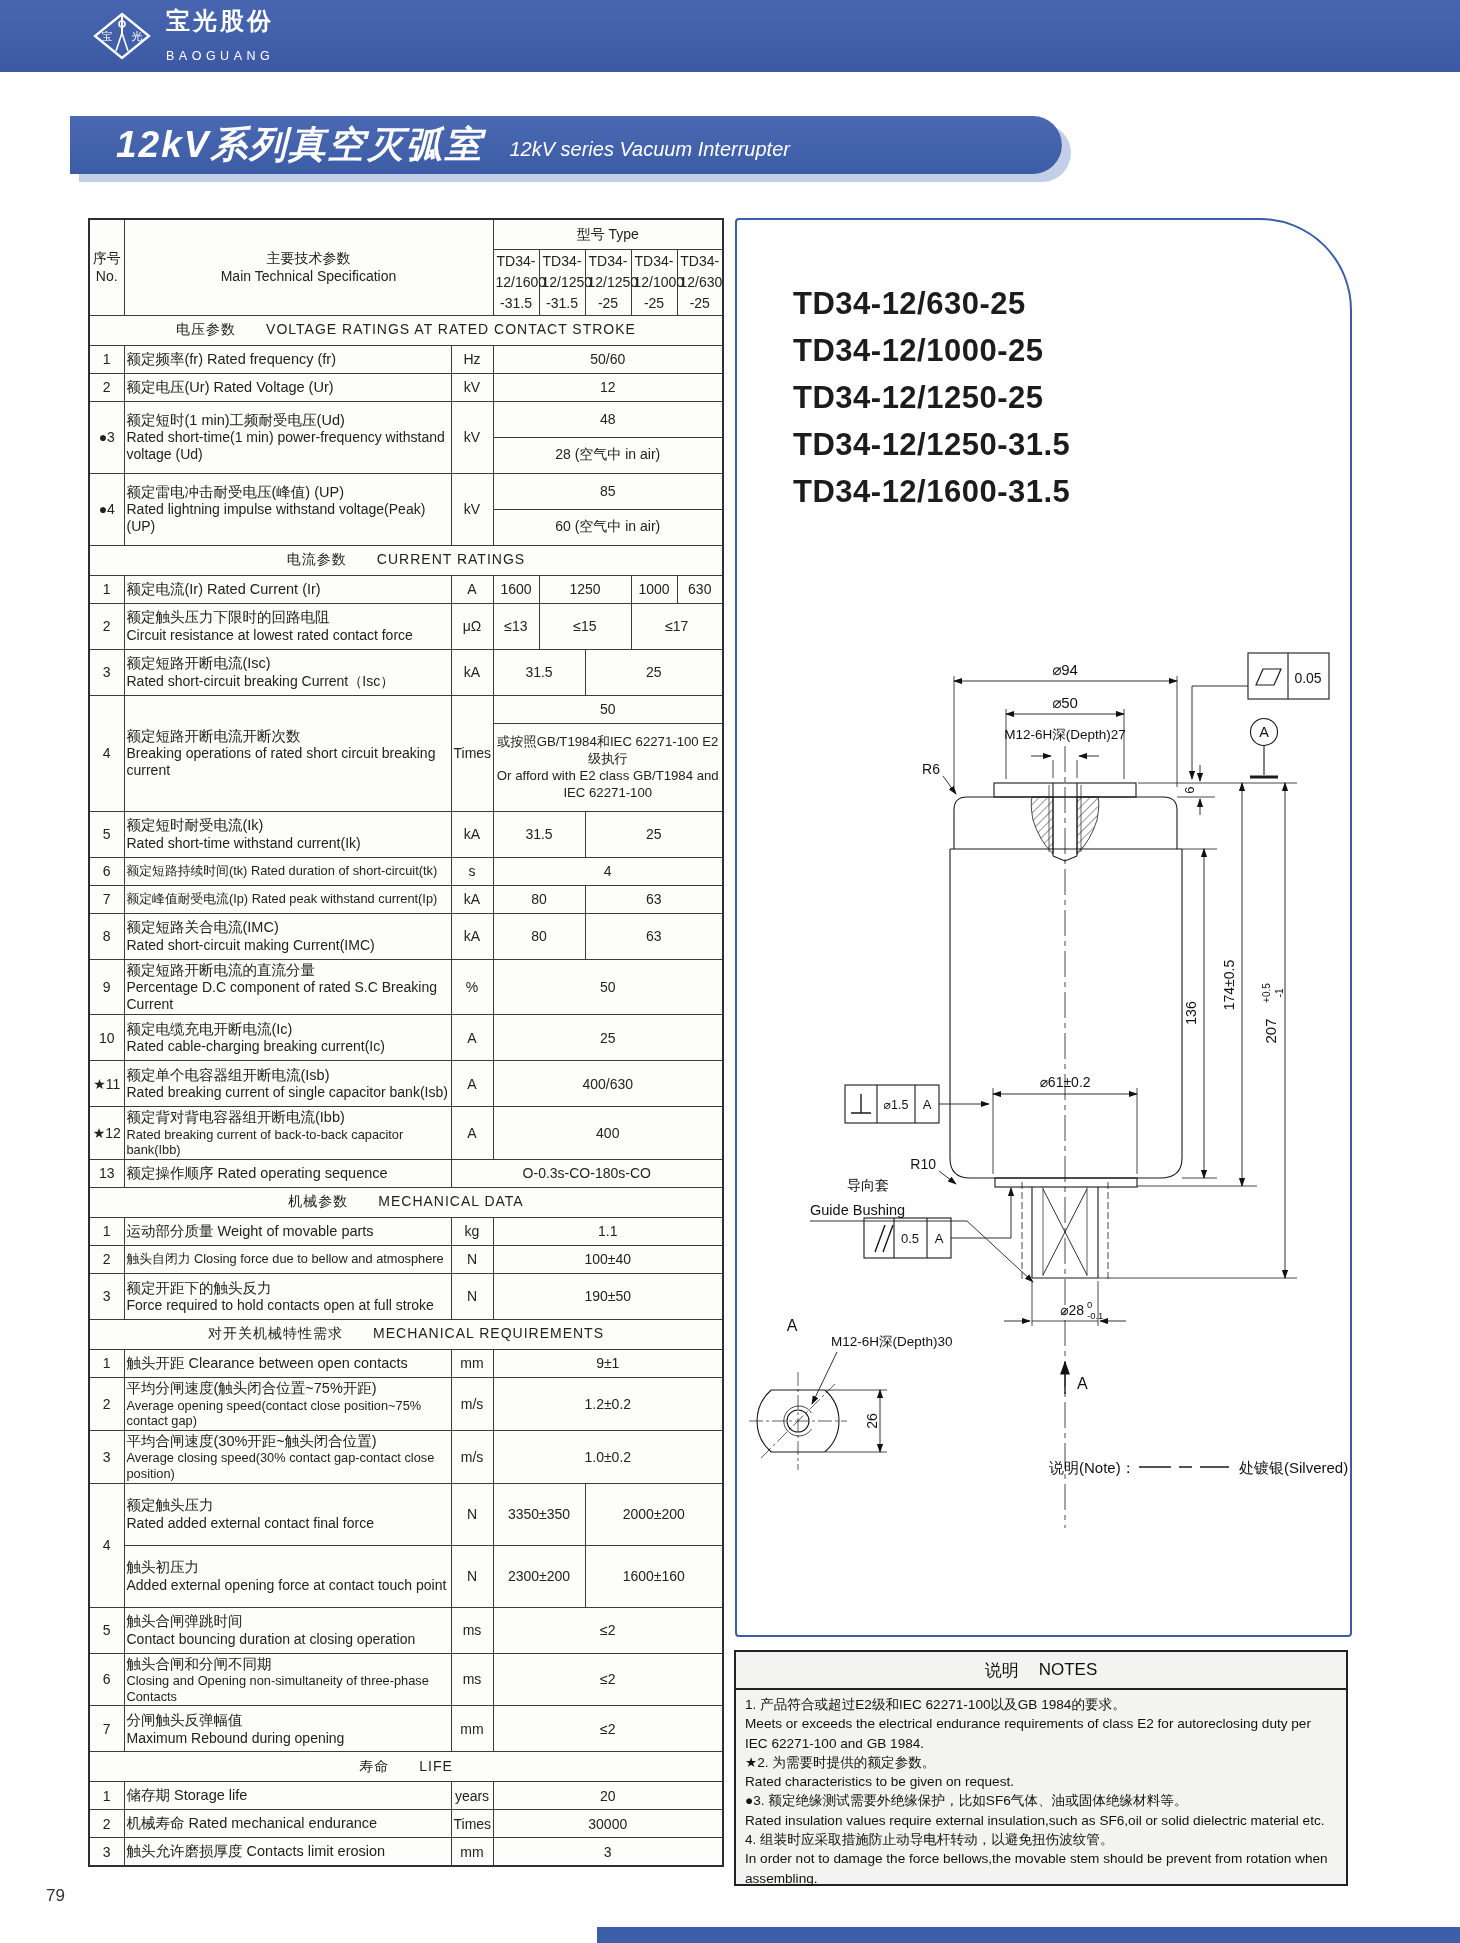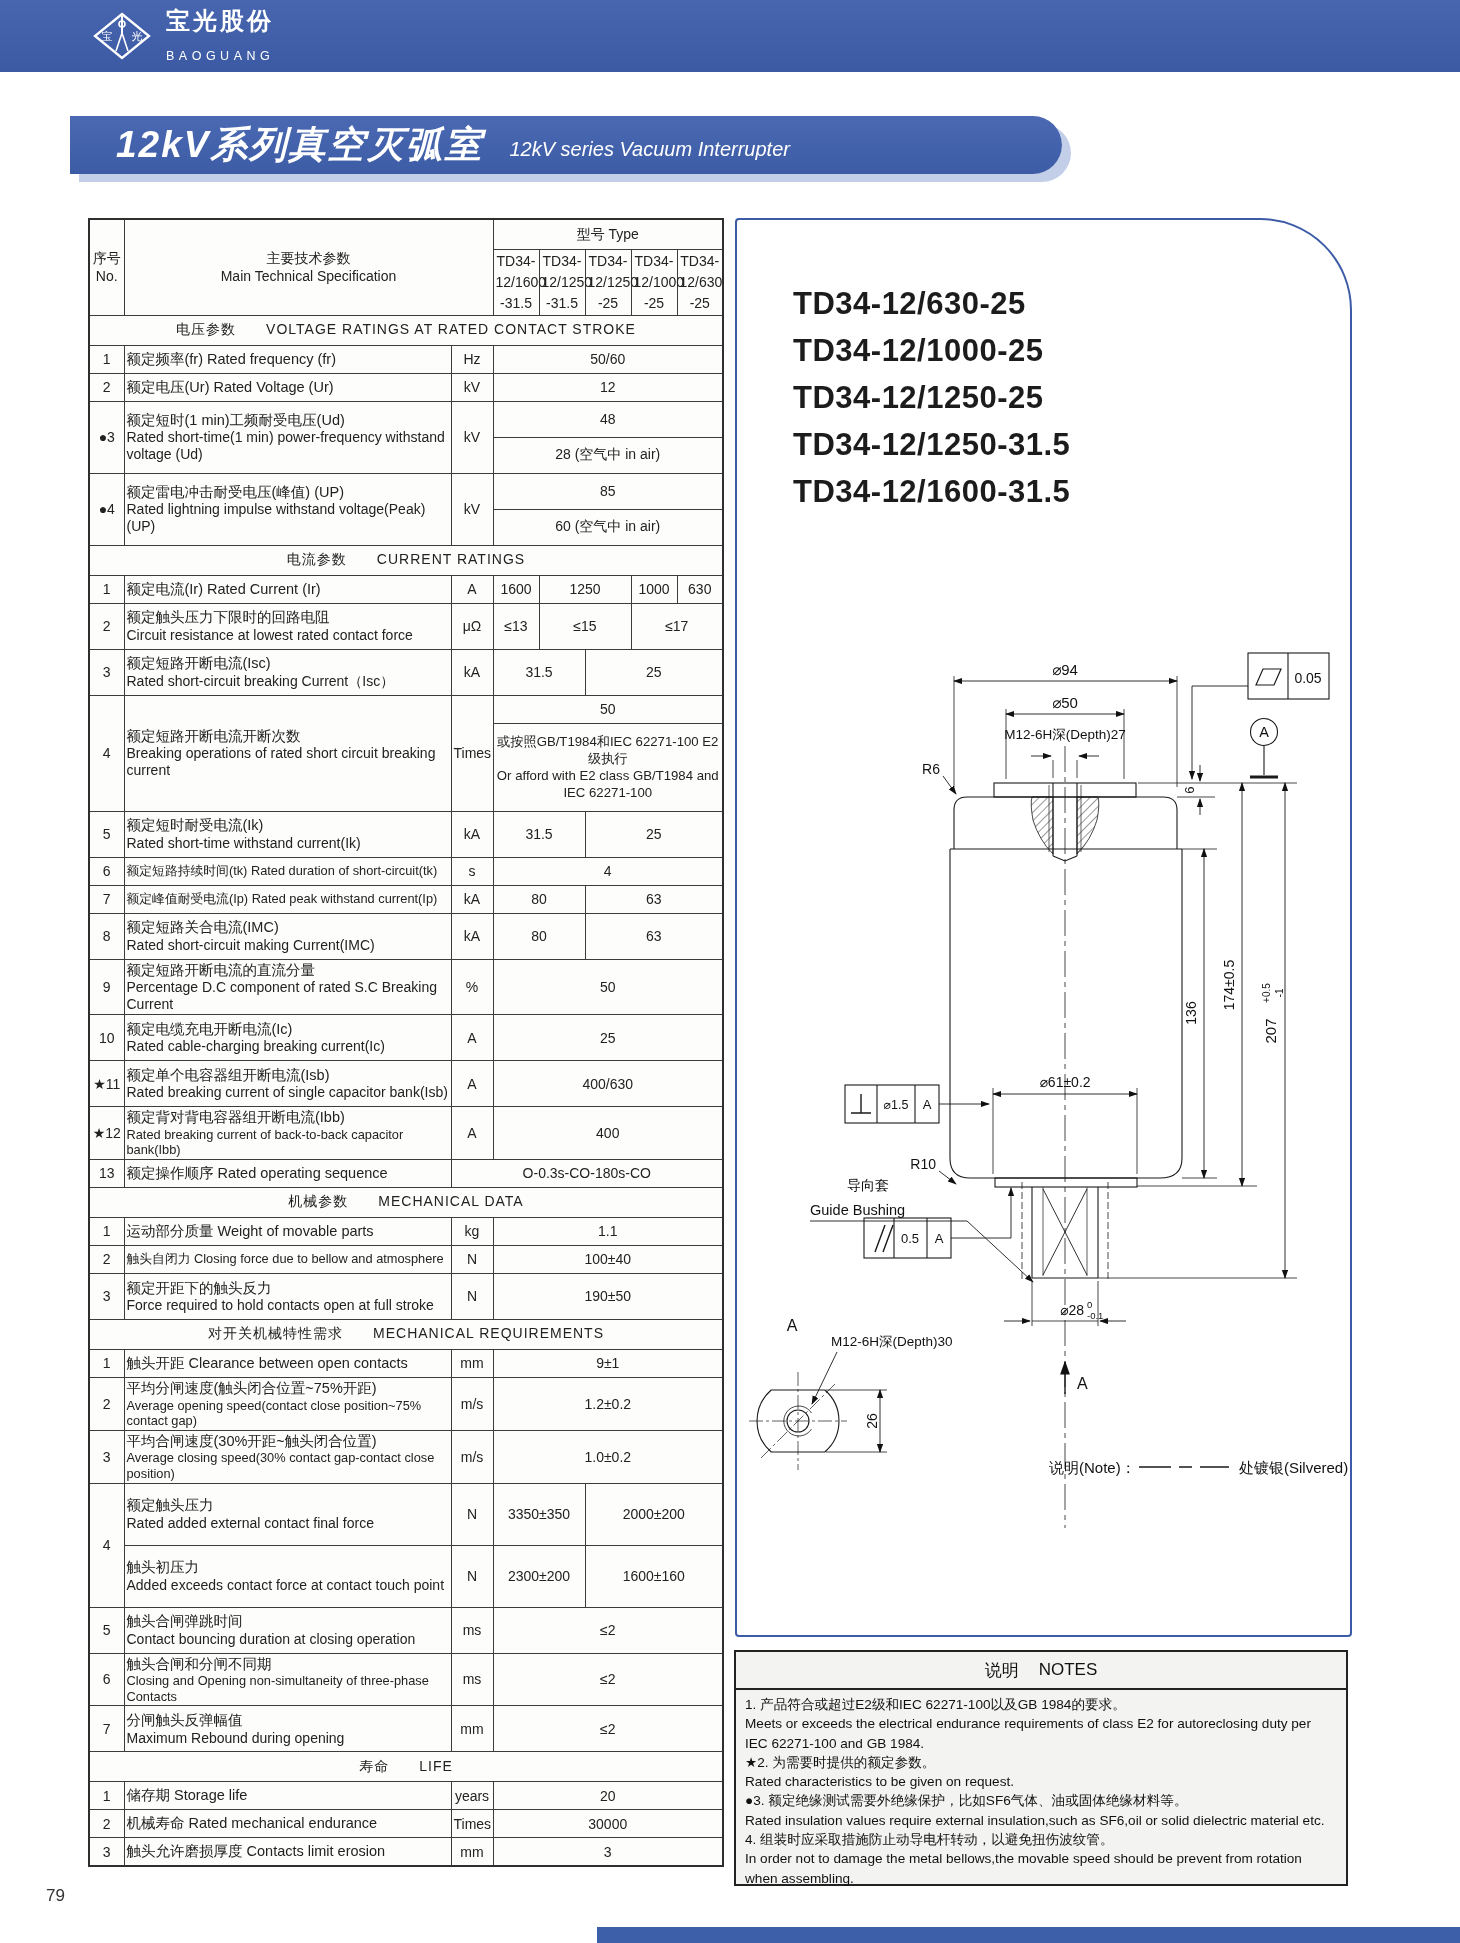--- a/index.html
+++ b/index.html
@@ -373,21 +373,21 @@
             <div class="zh">额定触头压力</div>
             <div class="en">Rated added external contact final force</div>
           </td>
       <td class="unit">N</td>
       <td class="val" colspan="2">3350±350</td>
       <td class="val" colspan="3">2000±200</td>
     </tr>
     <tr class="r62">
       <td class="spec-c">
             <div class="zh">触头初压力</div>
-            <div class="en">Added exceeds contact force at contact touch point</div>
+            <div class="en">Added external opening force at contact touch point</div>
           </td>
       <td class="unit">N</td>
       <td class="val" colspan="2">2300±200</td>
       <td class="val" colspan="3">1600±160</td>
     </tr>
     <tr class="r46">
       <td class="no">5</td>
       <td class="spec-c">
             <div class="zh">触头合闸弹跳时间</div>
             <div class="en">Contact bouncing duration at closing operation</div>
@@ -598,19 +598,19 @@
       <span>NOTES</span>
     </div>
     <div class="notes-body">
       <div class="note-line">1. 产品符合或超过E2级和IEC 62271-100以及GB 1984的要求。</div>
       <div class="note-line">Meets or exceeds the electrical endurance requirements of class E2 for autoreclosing duty per IEC 62271-100 and GB 1984.</div>
       <div class="note-line">★2. 为需要时提供的额定参数。</div>
       <div class="note-line"> Rated characteristics to be given on request.</div>
       <div class="note-line">●3. 额定绝缘测试需要外绝缘保护，比如SF6气体、油或固体绝缘材料等。</div>
       <div class="note-line">Rated insulation values require external insulation,such as SF6,oil or solid dielectric material etc.</div>
       <div class="note-line">4. 组装时应采取措施防止动导电杆转动，以避免扭伤波纹管。</div>
-      <div class="note-line">In order not to damage the metal bellows,the movable speed should be prevent from rotation when assembling.</div>
+      <div class="note-line">In order not to damage the force bellows,the movable stem should be prevent from rotation when assembling.</div>
     </div>
   </div>
 
   <div class="page-no">79</div>
   <div class="bottom-strip"></div>
 </div>
 
 </body></html>

